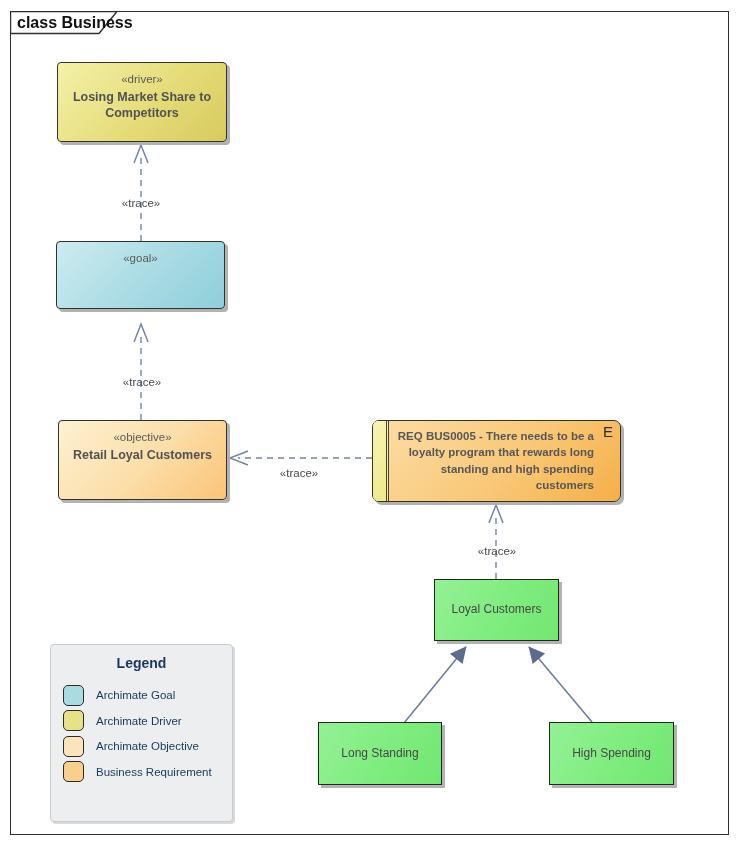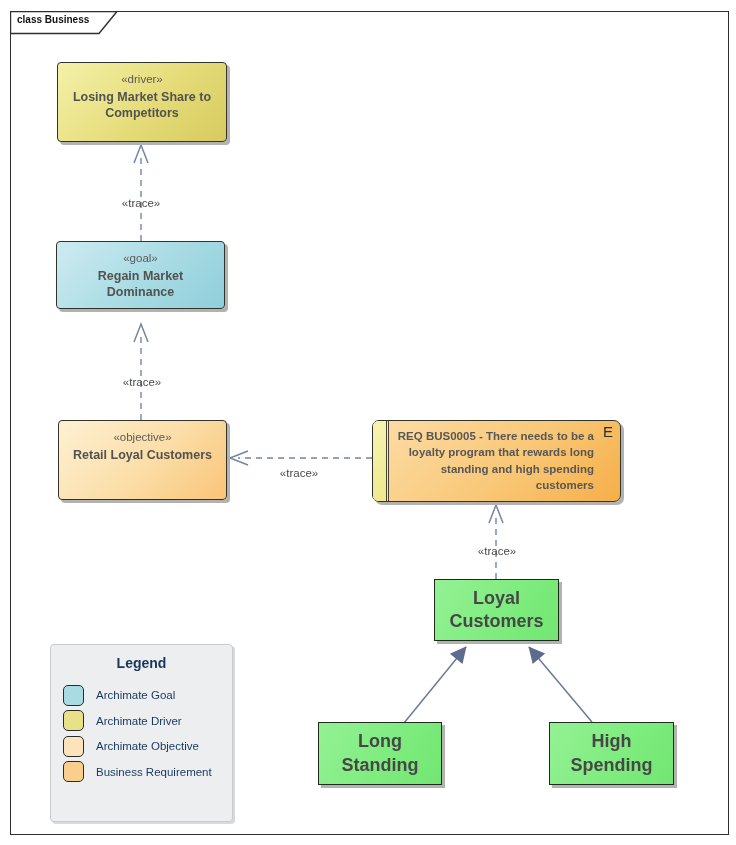--- a/index.html
+++ b/index.html
@@ -4,21 +4,21 @@
 <style>
   html,body{margin:0;padding:0;background:#fff;}
   #canvas{
     position:relative;width:736px;height:845px;background:#ffffff;overflow:hidden;
     font-family:"Liberation Sans", sans-serif;
   }
   
   .frame{position:absolute;left:10px;top:11px;width:719px;height:824px;border:1px solid #2e2e2e;box-sizing:border-box;}
   .frame-tab{position:absolute;left:10px;top:11px;width:112px;height:24px;}
   .frame-tab-label{
-    position:absolute;left:17px;top:14px;font-size:10px;font-weight:bold;color:#111;white-space:nowrap;
+    position:absolute;left:17px;top:14px;font-size:16px;font-weight:bold;color:#111;white-space:nowrap;
   }
   
   .node{
     position:absolute;box-sizing:border-box;border:1.6px solid #33332a;
     box-shadow:3px 3px 0 #b2b2b2;text-align:center;color:#555;
   }
   .rounded{border-radius:4px;}
   .stereo{display:block;font-size:11.5px;color:#5a5a5a;margin-top:9px;line-height:1.35;}
   .nodename{display:block;font-size:12.5px;font-weight:bold;color:#525252;line-height:1.3;padding:1px 8px 0 8px;}
   .driver   {left:57px; top:62px; width:170px;height:80px;background:linear-gradient(135deg,#f4f1a9 0%,#e5dc79 55%,#d7cb5f 100%);}
@@ -42,21 +42,21 @@
   }
   .req-corner{
     position:absolute;top:2px;right:7px;font-size:15px;font-weight:500;color:#2c2c2c;
     font-family:"Liberation Sans", sans-serif;letter-spacing:0;
   }
   
   .dmn{
     background:linear-gradient(120deg,#94f194 0%,#7dec7d 60%,#72e672 100%);
     border:1.6px solid #1f2a1f;display:flex;align-items:center;justify-content:center;
   }
-  .dmn .nodename{font-weight:bold;color:#474747;font-size:18px;padding:0 6px;}
+  .dmn .nodename{font-weight:normal;color:#474747;font-size:12px;padding:0 6px;}
   .loyal   {left:434px;top:579px;width:125px;height:62px;}
   .longst  {left:318px;top:722px;width:124px;height:63px;}
   .highsp  {left:549px;top:722px;width:125px;height:63px;}
   
   .conn-label{
     position:absolute;transform:translate(-50%,-50%);font-size:11.5px;color:#4a4a4a;white-space:nowrap;
   }
   
   .legend{
     position:absolute;left:50px;top:644px;width:183px;height:178px;box-sizing:border-box;
@@ -120,21 +120,20 @@
     </g>
   </svg>
 
   <div class="node rounded driver">
     <span class="stereo">«driver»</span>
     <span class="nodename">Losing Market Share to Competitors</span>
   </div>
 
   <div class="node rounded goal">
     <span class="stereo">«goal»</span>
-    <span class="nodename">Regain Market Dominance</span>
   </div>
 
   <div class="node rounded objective">
     <span class="stereo">«objective»</span>
     <span class="nodename">Retail Loyal Customers</span>
   </div>
 
   <div class="node requirement">
     <span class="req-strip"></span>
     <span class="req-text">REQ BUS0005 - There needs to be a loyalty program that rewards long standing and high spending customers</span>

